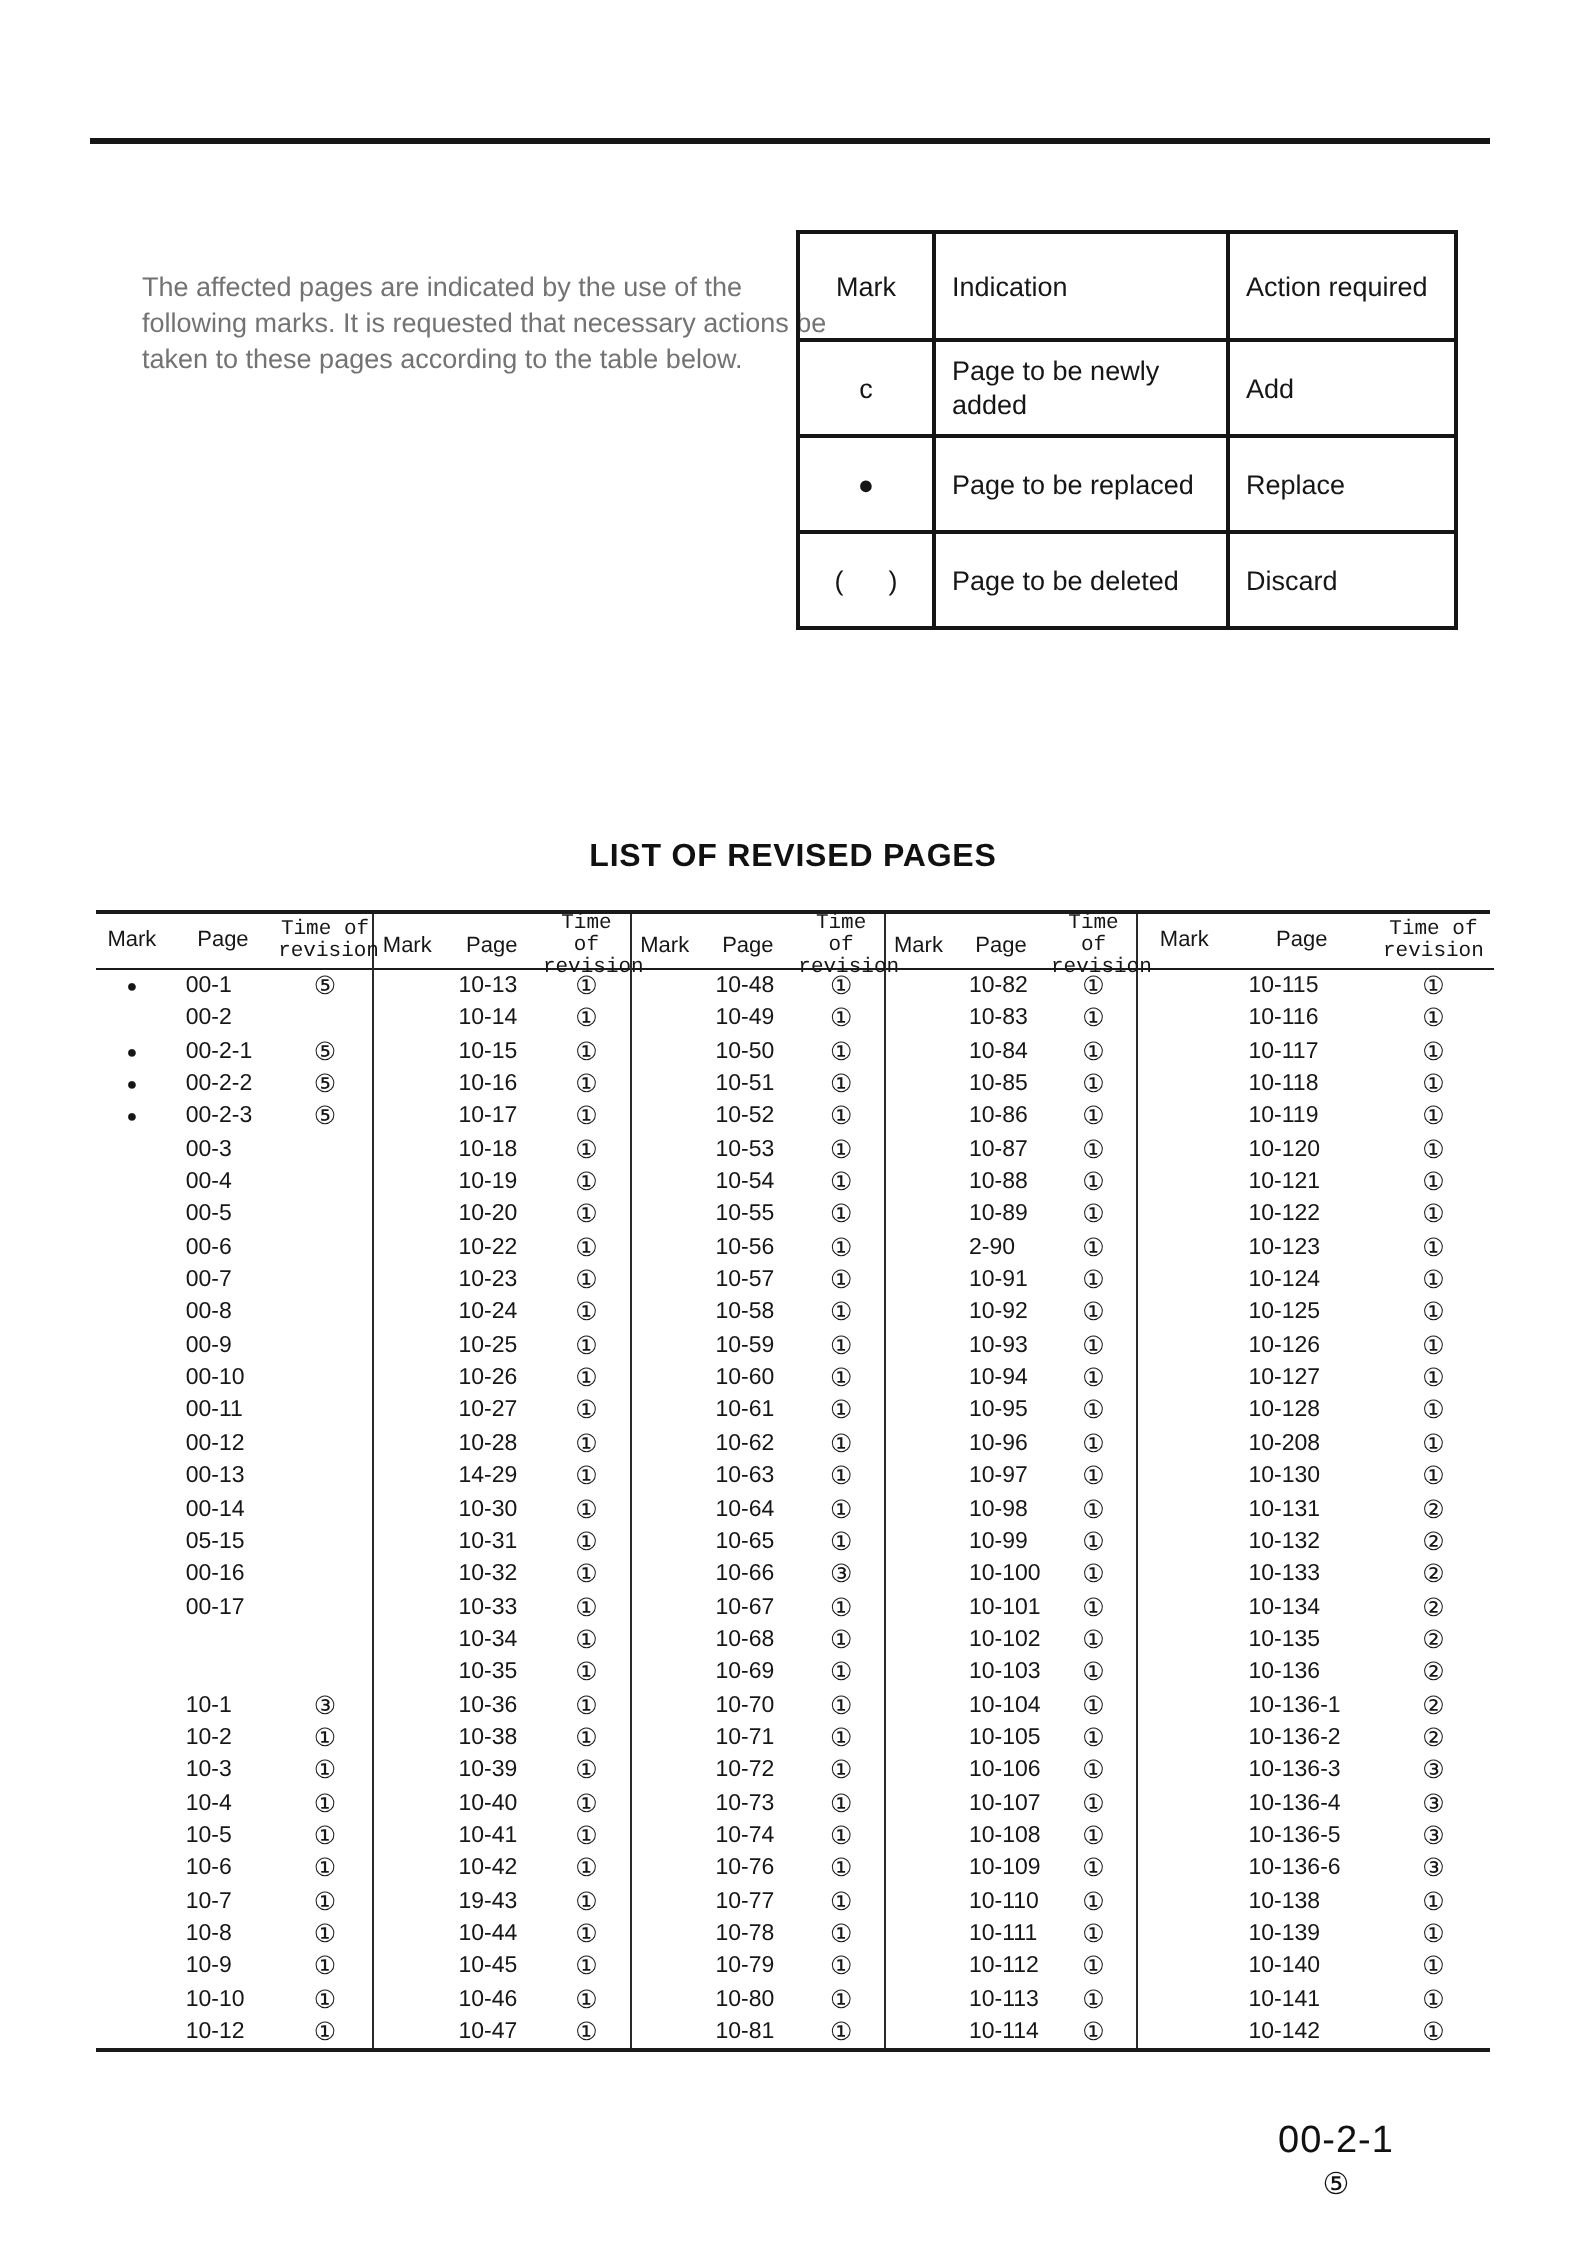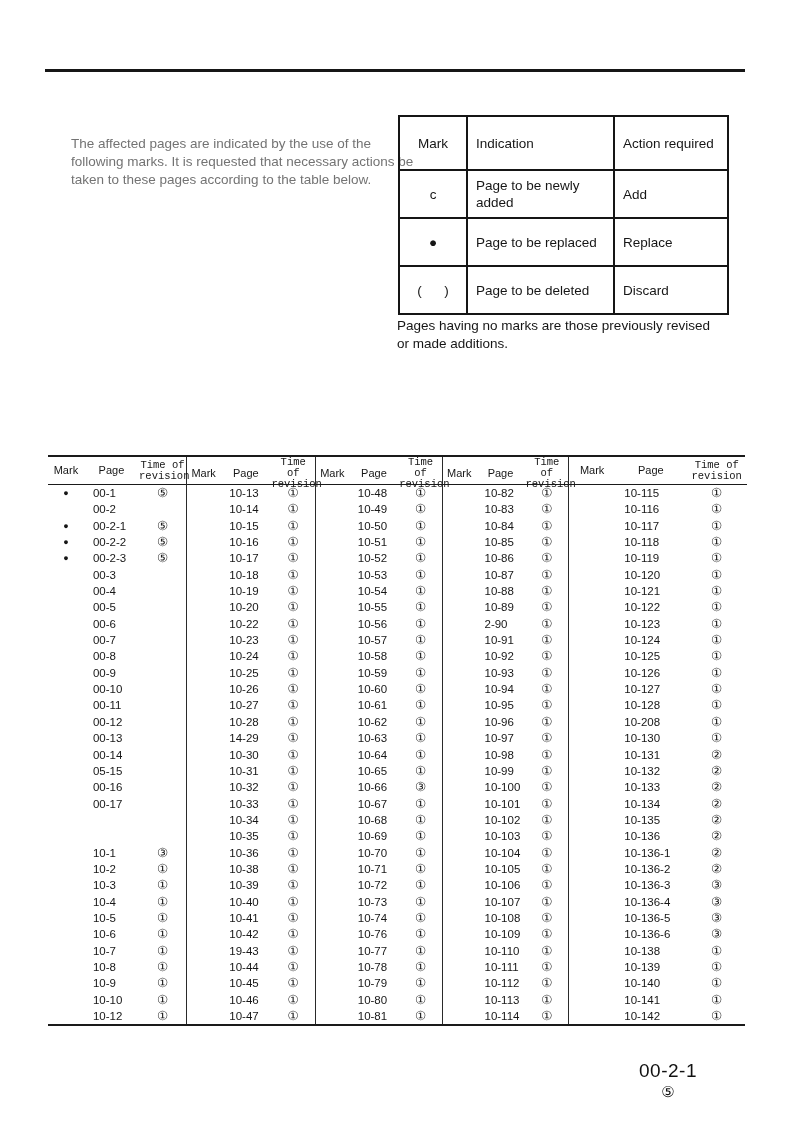--- a/index.html
+++ b/index.html
@@ -104,22 +104,22 @@
           <td class="mt-c2">Replace</td>
         </tr>
         <tr>
           <td class="mt-c0">(      )</td>
           <td class="mt-c1">Page to be deleted</td>
           <td class="mt-c2">Discard</td>
         </tr>
       </tbody>
   </table>
 
-  <p class="note">Pages having no marks are those previously revised or made additions.</p>
-
+
+  <h2 class="list-title">LIST OF REVISED PAGES</h2>
 
   <div class="big-table" id="big-table">
       <div class="group g0 sep">
         <div class="ghead">
           <div class="gh c0">Mark</div>
           <div class="gh c1">Page</div>
           <div class="gh c2">Time of revision</div>
         </div>
         <div class="grow">
           <div class="gc c0">●</div>

